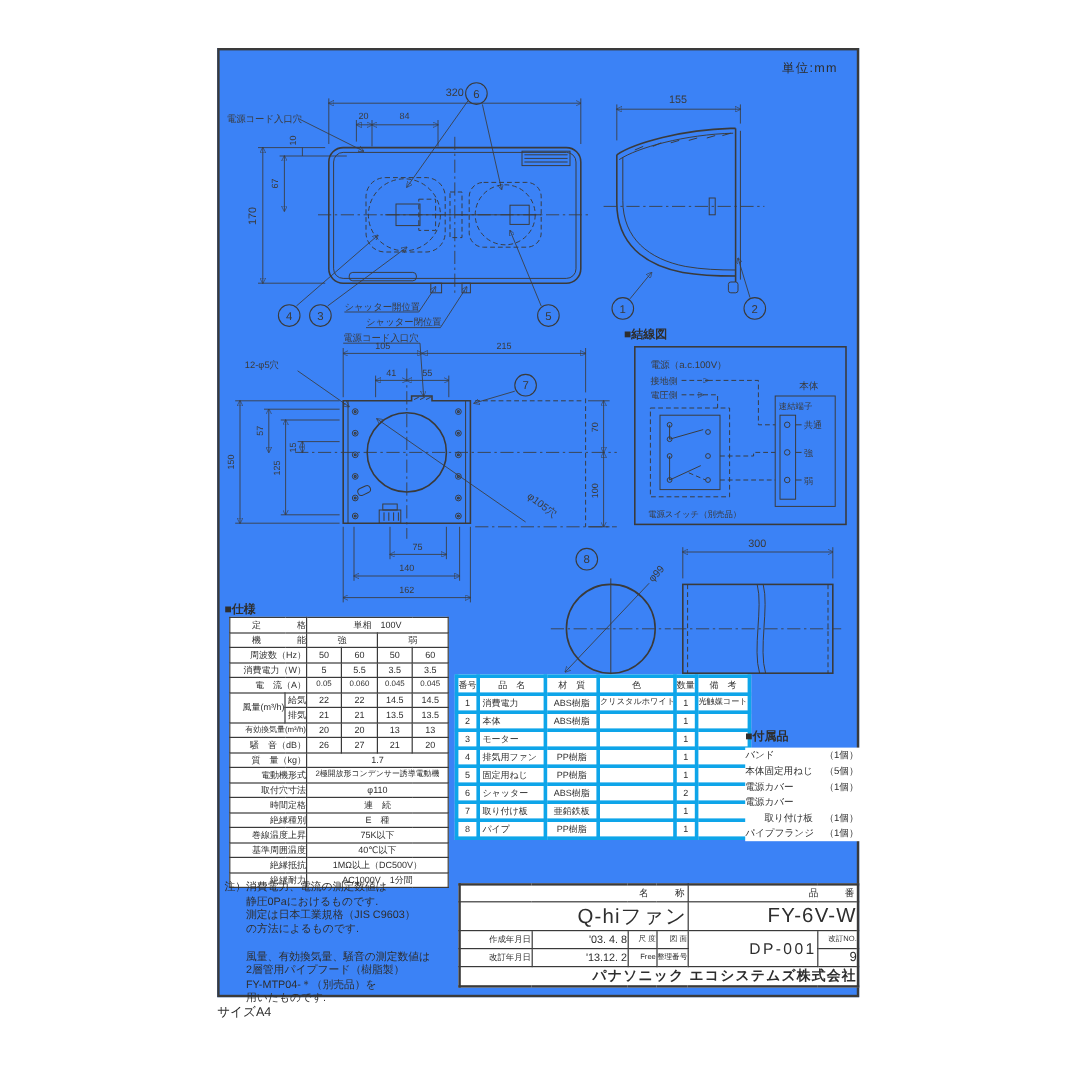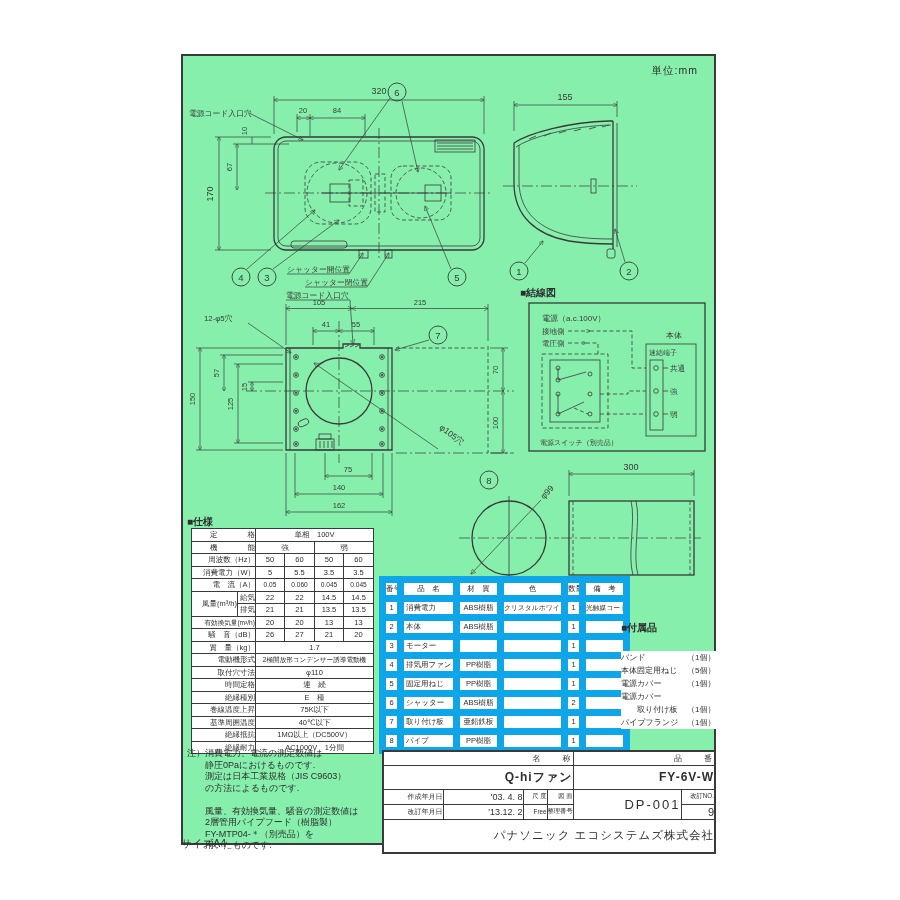--- a/index.html
+++ b/index.html
@@ -1,19 +1,19 @@
 <!DOCTYPE html>
 <html><head>
 <meta charset="utf-8">
 <style>
   * { margin:0; padding:0; box-sizing:border-box; }
   html,body { width:900px; height:900px; }
   body { background:#fff; font-family:"Liberation Sans","DejaVu Sans",sans-serif; color:#2e2e2e; position:relative; overflow:hidden; }
   .abs { position:absolute; }
-  .frame { position:absolute; left:181px; top:54px; width:535px; height:791px; border:2px solid #3a3a3a; background:#86efac; }
+  .frame { position:absolute; left:181px; top:40px; width:535px; height:791px; border:2px solid #3a3a3a; background:#3b82f6; }
   .unit { position:absolute; top:8px; right:16px; font-size:10.5px; letter-spacing:1px; }
   .papersize { position:absolute; left:181px; top:837px; font-size:10.5px;text-align:right; }
   .sec-title { font-size:10px; font-weight:bold; }
   svg { display:block; overflow:visible; }
   svg text { font-family:"Liberation Sans","DejaVu Sans",sans-serif; fill:#3a3a3a; }
   .dwg line,.dwg path,.dwg rect,.dwg circle,.dwg ellipse,.dwg polyline { stroke:#3a3a3a; fill:none; }
   .m12 { stroke-width:1.3; }
   .m08 { stroke-width:0.8; }
   .dim { stroke-width:0.7; }
   .dsh { stroke-width:0.8; stroke-dasharray:4 2.5; }
@@ -22,39 +22,39 @@
   .cn { font-size:9.5px; text-anchor:middle; }
   .dt { font-size:7.5px; text-anchor:middle; }
   .dt9 { font-size:9px; text-anchor:middle; }
   .lab { font-size:7.8px; }
   table { border-collapse:collapse; table-layout:fixed; background:#fff; }
   .spec { position:absolute; left:8px; top:472px; width:182px; }
   .spec td { border:1px solid #3a3a3a; font-size:7.5px; line-height:9.5px; padding:1px 0; text-align:center; white-space:nowrap; overflow:hidden; }
   .spec td.lbl { text-align:right; padding-left:2px; }
   .spec td.sm { font-size:6.6px; }
   .parts { position:absolute; left:196px; top:520px; width:244px; }
-  .parts td { border:7px solid #0ea5e9; font-size:7.5px; line-height:10px; padding:1px 0; text-align:center; white-space:nowrap; overflow:hidden; }
+  .parts td { border:3px solid #0ea5e9; font-size:7.5px; line-height:10px; padding:1px 0; text-align:center; white-space:nowrap; overflow:hidden; }
   .parts td.lt { text-align:left; padding-left:2px; }
   .parts td.sm { font-size:6.8px; }
   .parts td.hd { font-size:7.5px; }
   .acc { position:absolute; left:438px; top:565px; width:100px; }
-  .acc .sec-title { margin-bottom:16px; }
+  .acc .sec-title { margin-bottom:2px; }
   .acc td { font-size:8px; line-height:13px; white-space:pre; overflow:hidden; }
   .notes { position:absolute; left:4px; top:692px; width:200px; }
   .note-line { font-size:9px; line-height:11.5px; white-space:pre; }
   .tb { position:absolute; left:199px; top:694px; width:332px; border:2px solid #3a3a3a; }
   .tb td { border:1px solid #3a3a3a; text-align:right; overflow:hidden; white-space:nowrap; vertical-align:middle; }
   .tb .hd { font-size:8px; height:14px; letter-spacing:2px; }
-  .tb .big { font-size:12px; height:24px; letter-spacing:1px;font-weight:bold; }
+  .tb .big { font-size:17px; height:24px; letter-spacing:1px; }
   .tb .rlbl { font-size:7px; height:15px; }
   .tb .date { font-size:9px; }
   .tb .tiny { font-size:6.3px; }
   .tb .dpn { font-size:13px; letter-spacing:2px; }
   .tb .rev { font-size:11px; }
-  .tb .company { font-size:11.5px; height:34px; letter-spacing:1px; }
+  .tb .company { font-size:11.5px; height:17px; letter-spacing:1px;font-weight:bold; }
   .wiring-title { position:absolute; left:337px; top:230px; }
 </style>
 </head>
 <body>
 
 <div class="frame">
 
   <div class="unit">単位:mm</div>
 
   <svg class="abs dwg" style="left:6px;top:24px" width="310" height="218" viewBox="0 0 310 218">

